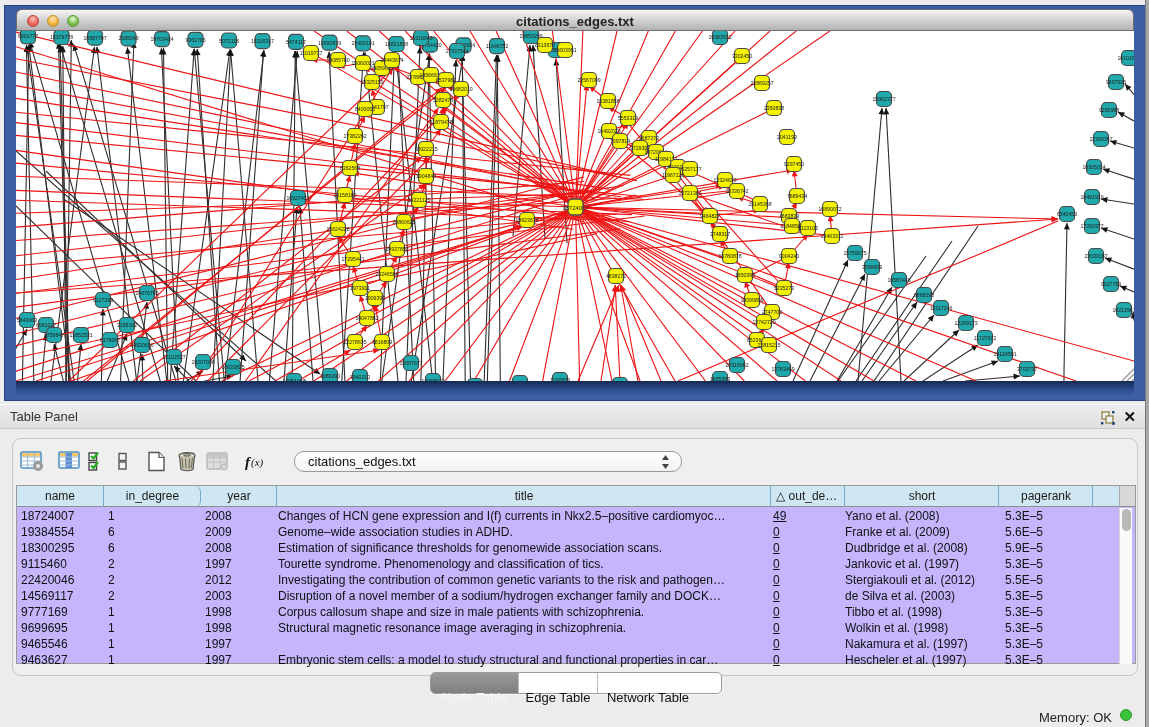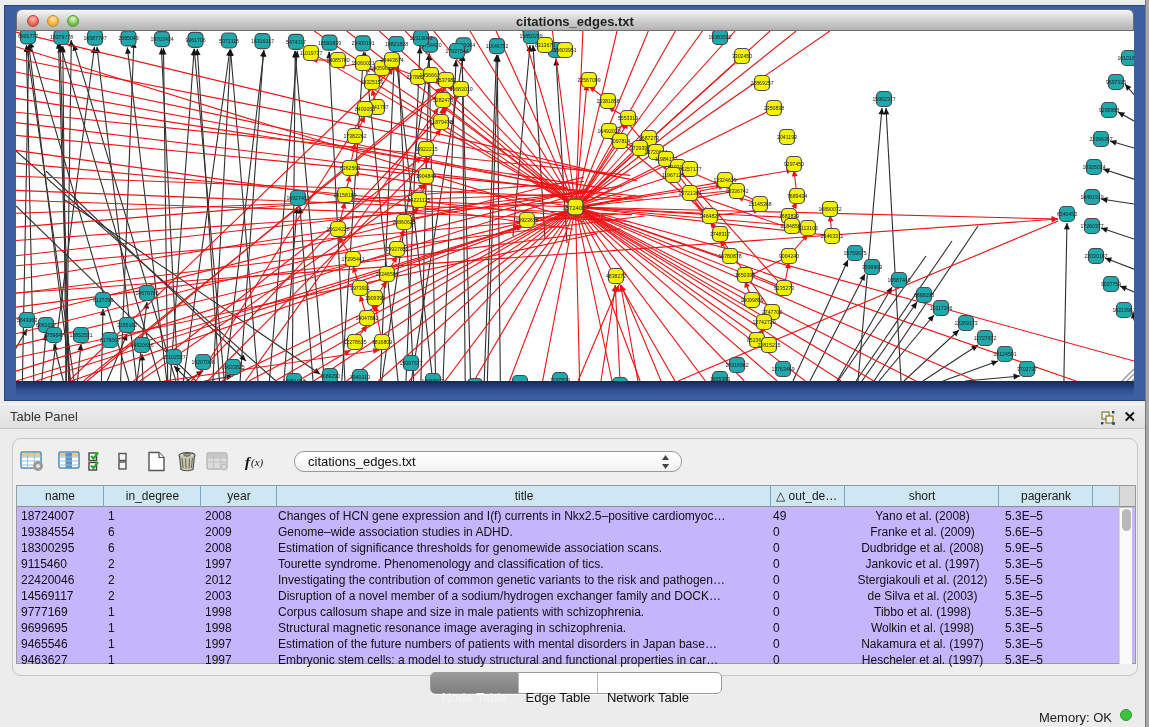--- a/index.html
+++ b/index.html
@@ -21,22 +21,22 @@
 #thead { position:absolute; left:0; top:0; width:1118px; height:21px; background:#cfe7f2; border-bottom:1px solid #8f8f8f; font-size:12px; color:#1a1a1a; }
 #thead div { position:absolute; top:3px; text-align:center; border-right:1px solid #74a9c8; height:21px; margin-top:-3px; padding-top:3px;}
 #corner { position:absolute; left:1102px; top:0; width:16px; height:21px; background:#d8d8d8; border-left:1px solid #aaa; border-bottom:1px solid #8f8f8f;}
 #rows { position:absolute; left:0; top:22px; width:1118px; }
 .tr { position:relative; height:16px; font-size:12px; color:#111; white-space:nowrap; }
 .tr div { position:absolute; top:1px; overflow:hidden; }
 .c0 { left:4px; width:80px; }
 .c1 { left:91px; width:90px; }
 .c2 { left:188px; width:70px; }
 .c3 { left:261px; width:490px; }
-.c4 { left:756px; width:70px; }
-.c5 { left:828px; width:155px; text-align:center; }
+.c4 { left:756px; width:70px;text-decoration:underline; }
+.c5 { left:828px; width:155px; text-align:left; }
 .c6 { left:988px; width:78px; }
 #vscroll { position:absolute; right:3px; top:22px; width:13px; height:156px; background:#fafafa; border-left:1px solid #d5d5d5; }
 #vthumb { position:absolute; left:1.5px; top:1px; width:9px; height:22px; background:#b9b9b9; border-radius:5px; }
 #tabs { position:absolute; left:430px; top:672px; width:292px; height:22px; border:1px solid #9c9c9c; border-radius:5px; background:#fff; box-shadow:0 1px 0 rgba(255,255,255,.7); font-size:13px; }
 #tabs div { position:absolute; top:0; height:20px; padding-top:17px; text-align:center; }
 #tab1 { left:0; width:87px; background:linear-gradient(#9a9a9a,#7f7f7f); color:#f4f4f4; border-radius:4px 0 0 4px; }
 #tab2 { left:87px; width:79px; color:#111; border-left:1px solid #bbb; }
 #tab3 { left:166px; width:101px; color:#111; border-left:1px solid #bbb; }
 #mem { position:absolute; right:37px; top:710px; font-size:13px; color:#222; }
 #memdot { position:absolute; right:17px; top:709px; width:12px; height:12px; border-radius:50%; background:#3cc33c; border:1px solid #2f9a2f; }
@@ -1160,21 +1160,21 @@
   <text x="236" y="17" font-size="11" font-style="italic" font-family="Liberation Serif, serif" fill="#111">(x)</text>
 </svg>
       <div id="combo">citations_edges.txt<span class="ar"><svg width="9" height="14" viewBox="0 0 9 14">
               <path d="M4.5 0 L8 5 H1 Z" fill="#444"></path>
               <path d="M4.5 14 L8 9 H1 Z" fill="#444"></path>
             </svg></span></div>
     </div>
     <div id="tbl">
       <div id="thead">
         <div style="left:0; width:87px;">name</div>
-        <div style="left:88px; width:96px;">in_degree</div>
+        <div style="left:88px; width:96px;border-radius:6px;">in_degree</div>
         <div style="left:185px; width:75px;">year</div>
         <div style="left:261px; width:493px;">title</div>
         <div style="left:755px; width:73px; text-align:left; padding-left:4px;">△ out_de…</div>
         <div style="left:829px; width:153px;">short</div>
         <div style="left:983px; width:93px;">pagerank</div>
       </div>
       <div id="corner"></div>
       <div id="rows">
           <div class="tr">
             <div class="c0">18724007</div>
@@ -1245,21 +1245,20 @@
             <div class="c2">1998</div>
             <div class="c3">Structural magnetic resonance image averaging in schizophrenia.</div>
             <div class="c4">0</div>
             <div class="c5">Wolkin et al. (1998)</div>
             <div class="c6">5.3E–5</div>
           </div>
 <div class="tr">
             <div class="c0">9465546</div>
             <div class="c1">1</div>
             <div class="c2">1997</div>
-            <div class="c3">Estimation of the future numbers of patients with mental disorders in Japan base…</div>
             <div class="c4">0</div>
             <div class="c5">Nakamura et al. (1997)</div>
             <div class="c6">5.3E–5</div>
           </div>
 <div class="tr">
             <div class="c0">9463627</div>
             <div class="c1">1</div>
             <div class="c2">1997</div>
             <div class="c3">Embryonic stem cells: a model to study structural and functional properties in car…</div>
             <div class="c4">0</div>

